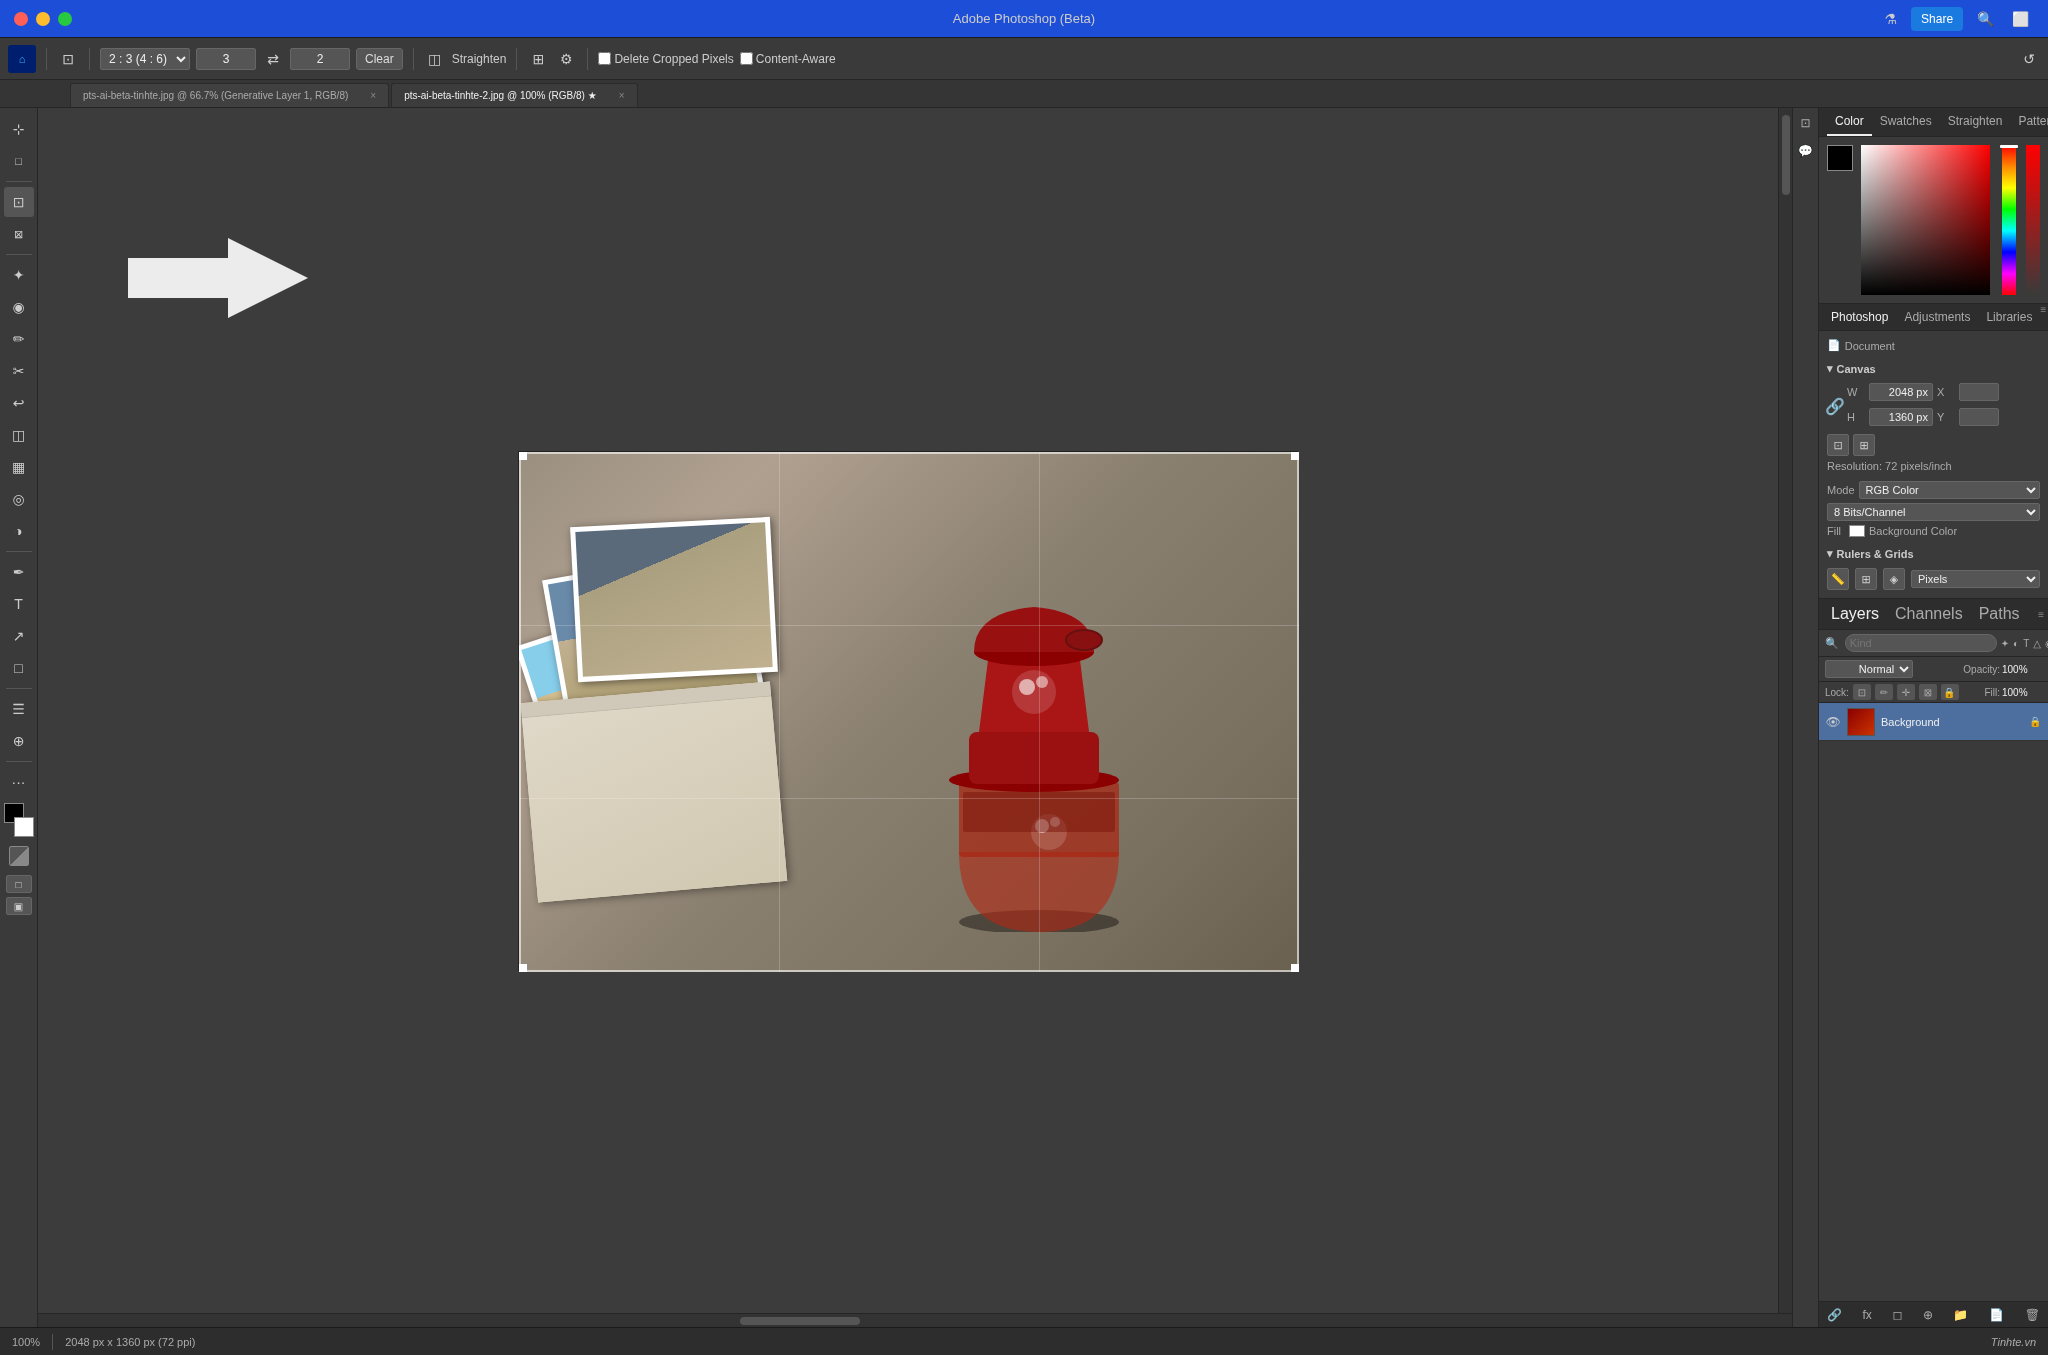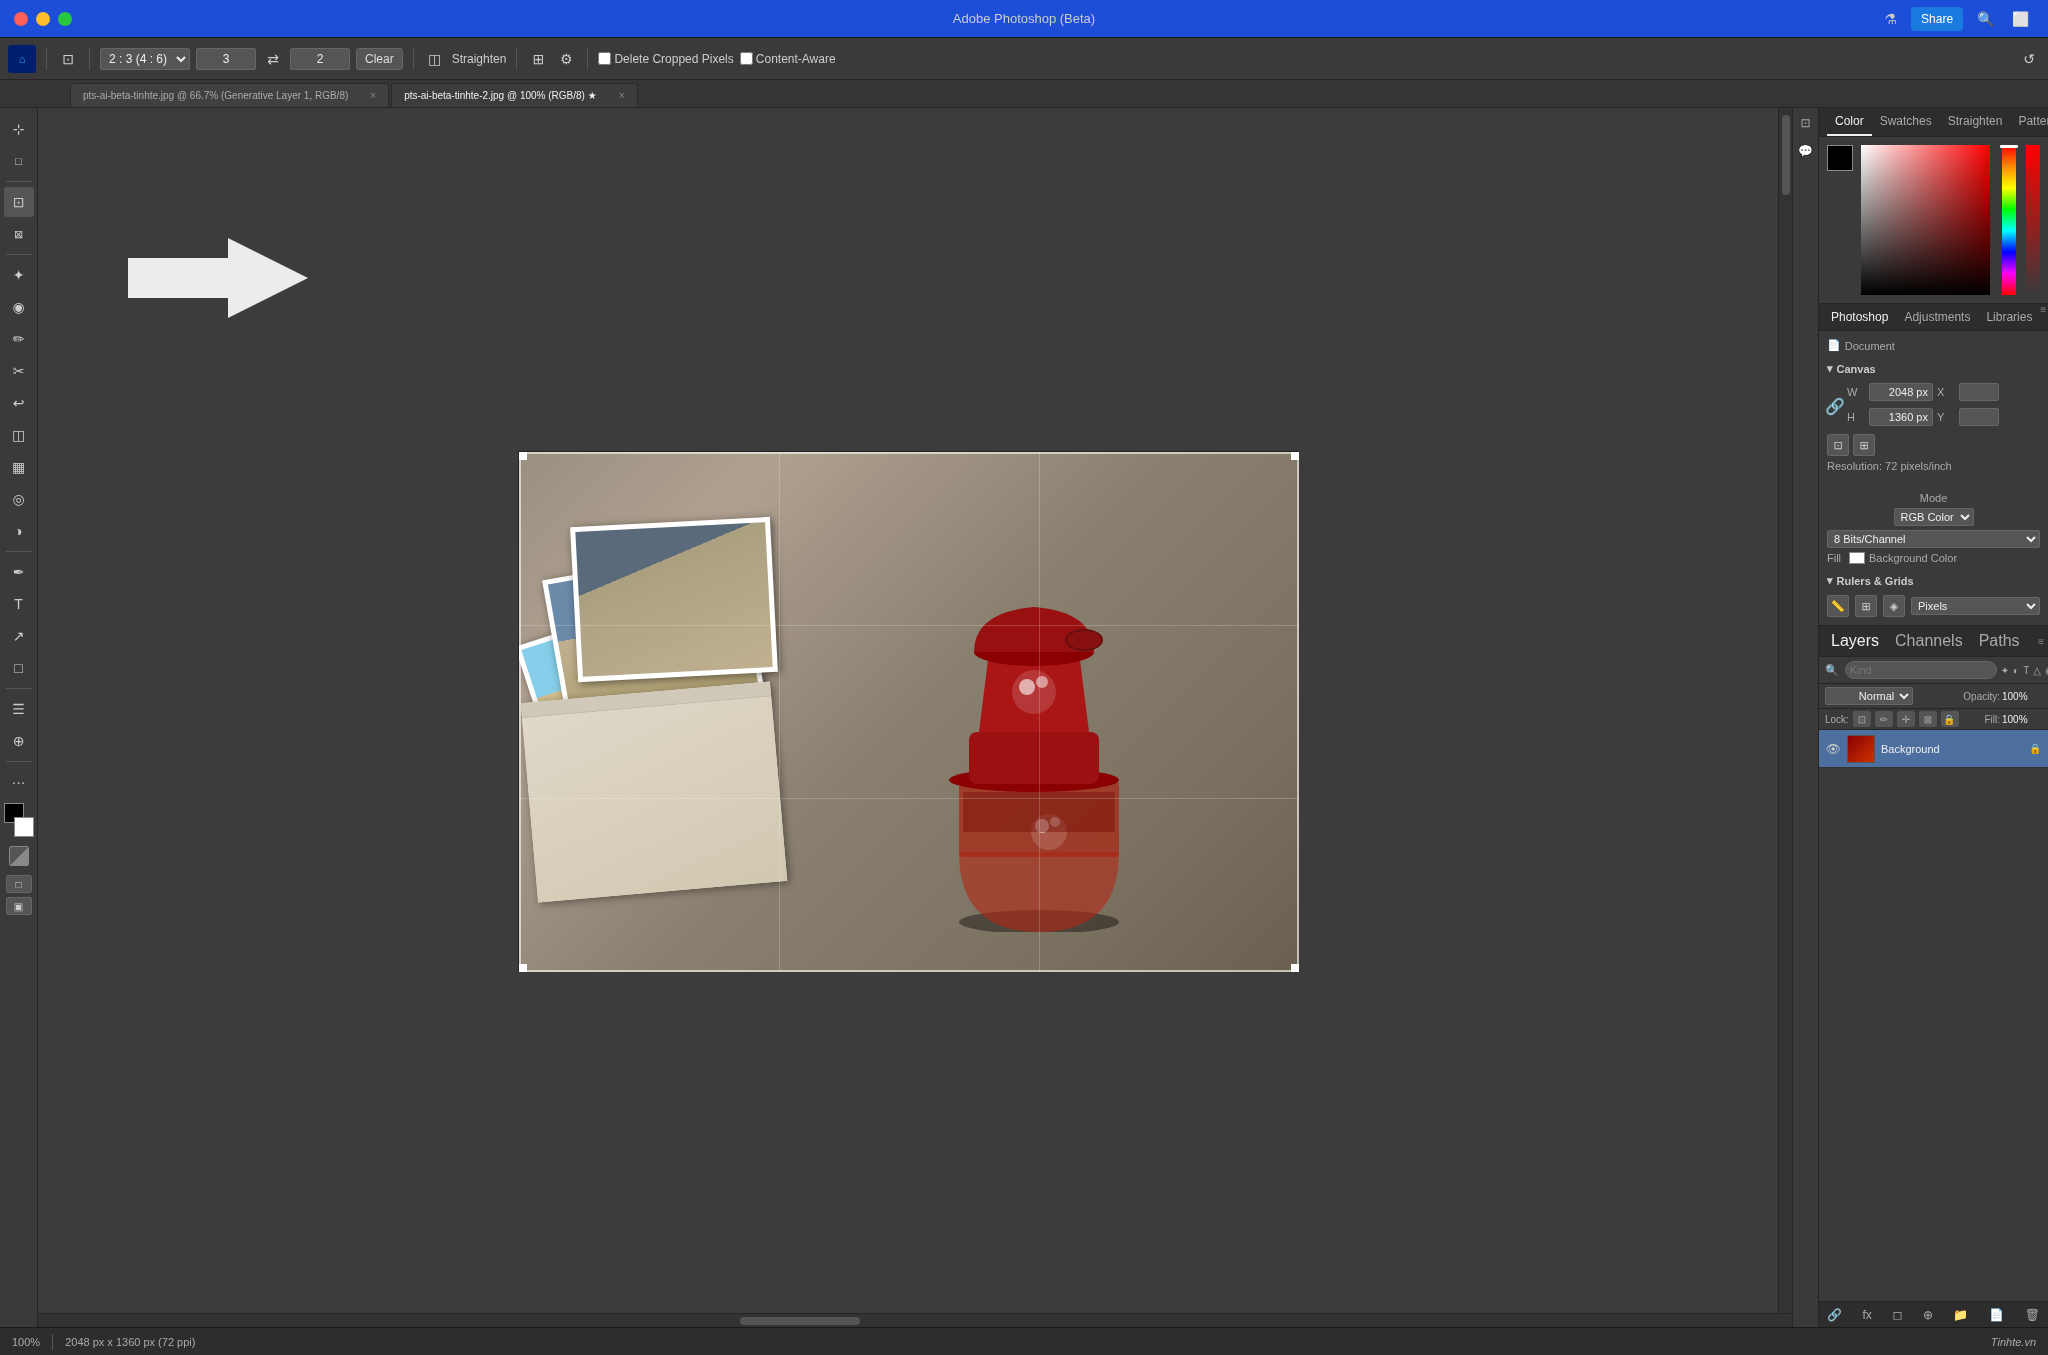--- a/index.html
+++ b/index.html
@@ -495,21 +495,21 @@
 
         <div style="display:flex;gap:4px;margin-bottom:4px;align-items:center;">
           <div class="props-icon-btn">⊡</div>
           <div class="props-icon-btn">⊞</div>
         </div>
 
         <div class="props-row">
           <span class="props-text">Resolution: 72 pixels/inch</span>
         </div>
 
-        <div class="props-row" style="margin-top:20px;flex-direction:column;">
+        <div class="props-row" style="margin-top:9px;">
           <span class="props-label">Mode</span>
           <select class="props-select">
             <option>RGB Color</option>
           </select>
         </div>
         <div class="props-row">
           <select class="props-select">
             <option>8 Bits/Channel</option>
           </select>
         </div>

